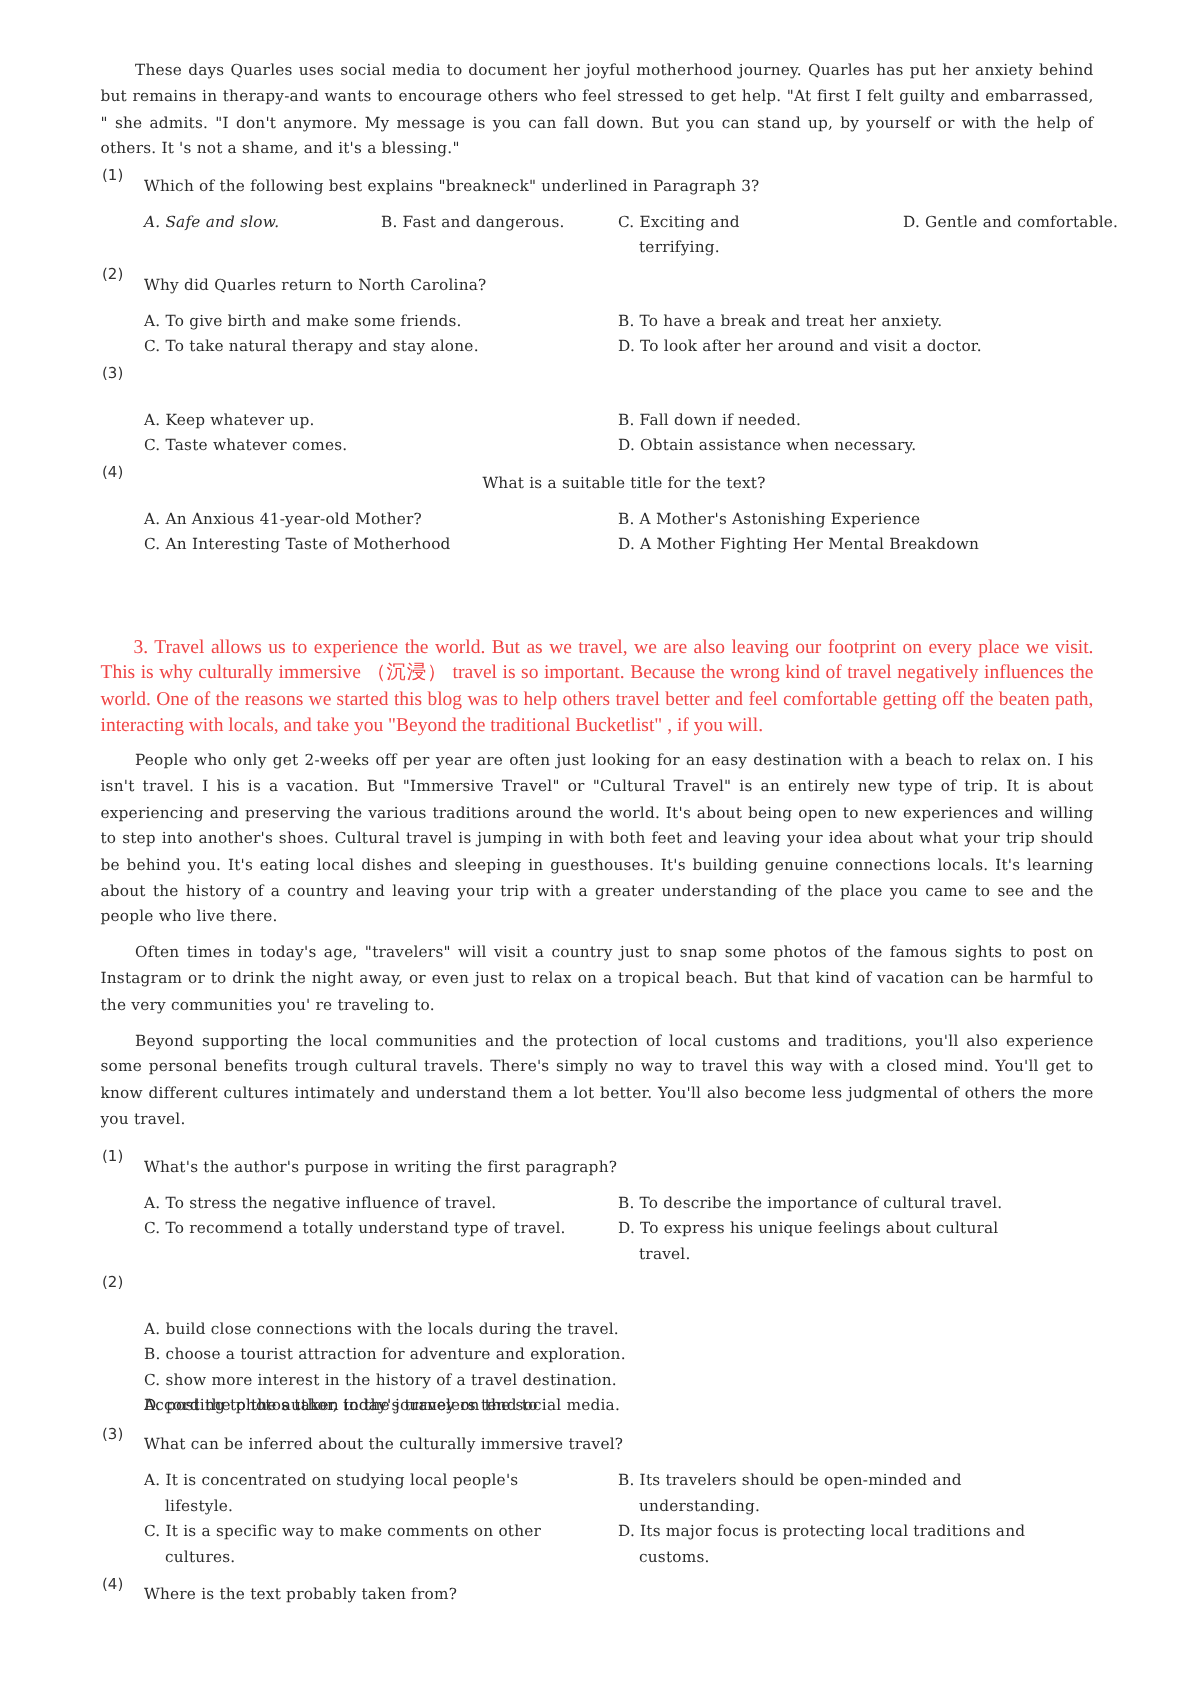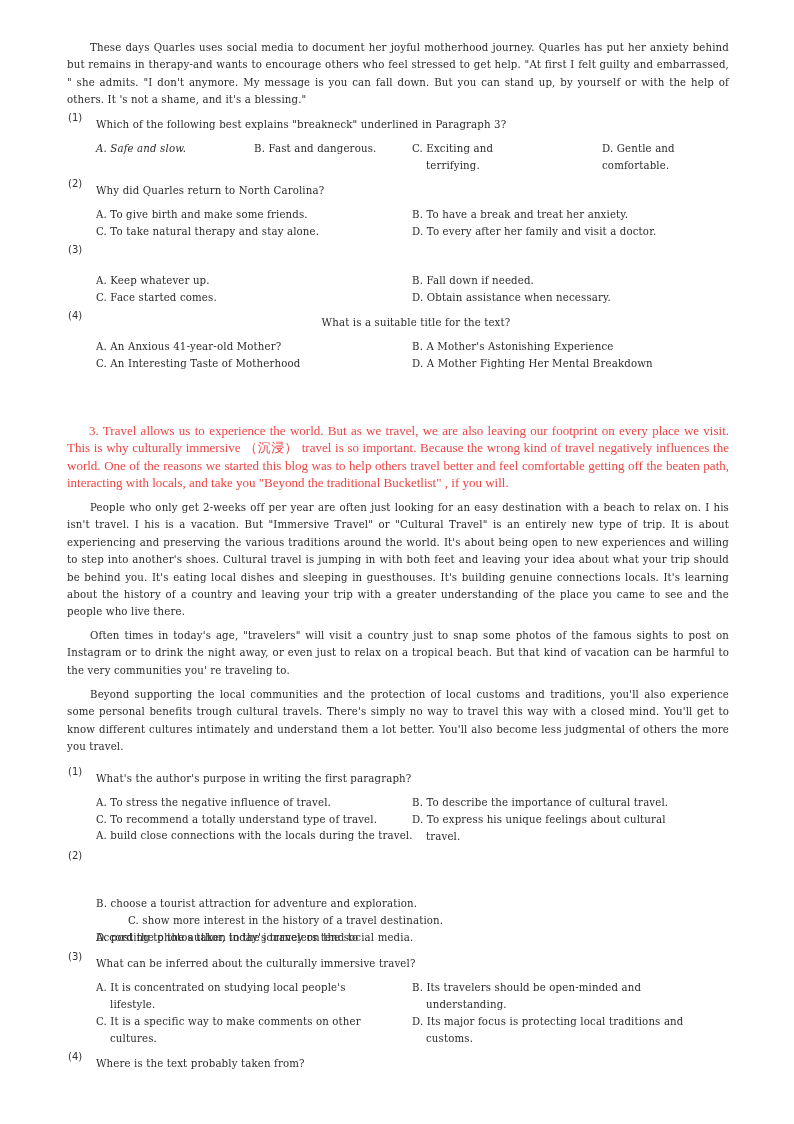--- a/index.html
+++ b/index.html
@@ -1,17 +1,17 @@
 <!DOCTYPE html>
 <html><head>
 <meta charset="utf-8">
 <style>
   html, body { margin: 0; padding: 0; background: #ffffff; }
   body { width: 794px; height: 1124px; position: relative; overflow: hidden; color: #2a2a2a; }
-  .page { position: absolute; left: 0; top: 0; width: 735px; height: 1124px; }
+  .page { position: absolute; left: 0; top: 0; width: 735px; height: 1124px; padding-left: 36px; }
   .mono { font-family: "DejaVu Serif", serif; font-size: 10.2px; letter-spacing: 0.15px; }
   .para { position: absolute; left: 67px; width: 662px; line-height: 17.4px; text-align: justify; text-indent: 23px; margin: 0; }
   .qnum { position: absolute; left: 68px; font-family: "DejaVu Sans", sans-serif; font-size: 10px; color: #333; }
   .qtext { position: absolute; left: 96px; width: 640px; line-height: 17px; }
   .opt { position: absolute; line-height: 17px; }
   .opt .cont { display: block; padding-left: 14px; }
   .sans { font-family: Liberation Serif, serif; font-size: 13px; color: #ef4444; }
   .passage3 { position: absolute; left: 67px; width: 662px; line-height: 17.3px; text-align: justify; text-indent: 22px; margin: 0; }
 </style>
 </head>
@@ -29,26 +29,26 @@
     <span>C. Exciting and</span>
     <span class="cont">terrifying.</span>
   </div>
   <div class="opt mono" style="top:140px; left:570px;margin-left:32px;">D. Gentle and comfortable.</div>
 
   <span class="qnum" style="top:178px;">(2)</span>
   <div class="qtext mono" style="top:182px;">Why did Quarles return to North Carolina?</div>
   <div class="opt mono" style="top:206px; left:96px;">A. To give birth and make some friends.</div>
   <div class="opt mono" style="top:206px; left:412px;">B. To have a break and treat her anxiety.</div>
   <div class="opt mono" style="top:223px; left:96px;">C. To take natural therapy and stay alone.</div>
-  <div class="opt mono" style="top:223px; left:412px;">D. To every after her family and visit a doctor.</div>
+  <div class="opt mono" style="top:223px; left:412px;">D. To look after her around and visit a doctor.</div>
 
   <span class="qnum" style="top:244px;">(3)</span>
   <div class="opt mono" style="top:272px; left:96px;">A. Keep whatever up.</div>
   <div class="opt mono" style="top:272px; left:412px;text-align:right;">B. Fall down if needed.</div>
-  <div class="opt mono" style="top:289px; left:96px;">C. Face started comes.</div>
+  <div class="opt mono" style="top:289px; left:96px;">C. Taste whatever comes.</div>
   <div class="opt mono" style="top:289px; left:412px;">D. Obtain assistance when necessary.</div>
 
   <span class="qnum" style="top:310px;">(4)</span>
   <div class="qtext mono" style="top:314px;text-align:center;">What is a suitable title for the text?</div>
   <div class="opt mono" style="top:338px; left:96px;">A. An Anxious 41-year-old Mother?</div>
   <div class="opt mono" style="top:338px; left:412px;">B. A Mother's Astonishing Experience</div>
   <div class="opt mono" style="top:355px; left:96px;">C. An Interesting Taste of Motherhood</div>
   <div class="opt mono" style="top:355px; left:412px;">D. A Mother Fighting Her Mental Breakdown</div>
 
   <p class="passage3 sans" style="top:422px;">3. Travel allows us to experience the world. But as we travel, we are also leaving our footprint on every place we visit. This is why culturally immersive （沉浸） travel is so important. Because the wrong kind of travel negatively influences the world. One of the reasons we started this blog was to help others travel better and feel comfortable getting off the beaten path, interacting with locals, and take you "Beyond the traditional Bucketlist" , if you will.</p>
@@ -62,23 +62,23 @@
   <div class="opt mono" style="top:794px; left:96px;">A. To stress the negative influence of travel.</div>
   <div class="opt mono" style="top:794px; left:412px;">B. To describe the importance of cultural travel.</div>
   <div class="opt mono" style="top:811px; left:96px;">C. To recommend a totally understand type of travel.</div>
   <div class="opt mono" style="top:811px; left:412px;">
     <span>D. To express his unique feelings about cultural</span>
     <span class="cont">travel.</span>
   </div>
 
   <span class="qnum" style="top:850px;">(2)</span>
   <div class="qtext mono" style="top:885px;margin-top:44px;">According to the author, today's travelers tend to</div>
-  <div class="opt mono" style="top:827px; left:96px;">A. build close connections with the locals during the travel.</div>
+  <div class="opt mono" style="top:878px; left:96px;">A. build close connections with the locals during the travel.</div>
   <div class="opt mono" style="top:895px; left:96px;">B. choose a tourist attraction for adventure and exploration.</div>
-  <div class="opt mono" style="top:912px; left:96px;margin-left:32px;">C. show more interest in the history of a travel destination.</div>
+  <div class="opt mono" style="top:912px; left:96px;">C. show more interest in the history of a travel destination.</div>
   <div class="opt mono" style="top:929px; left:96px;">D. post the photos taken in the journey on the social media.</div>
 
   <span class="qnum" style="top:951px;">(3)</span>
   <div class="qtext mono" style="top:955px;">What can be inferred about the culturally immersive travel?</div>
   <div class="opt mono" style="top:979px; left:96px;">
     <span>A. It is concentrated on studying local people's</span>
     <span class="cont">lifestyle.</span>
   </div>
   <div class="opt mono" style="top:979px; left:412px;">
     <span>B. Its travelers should be open-minded and</span>

